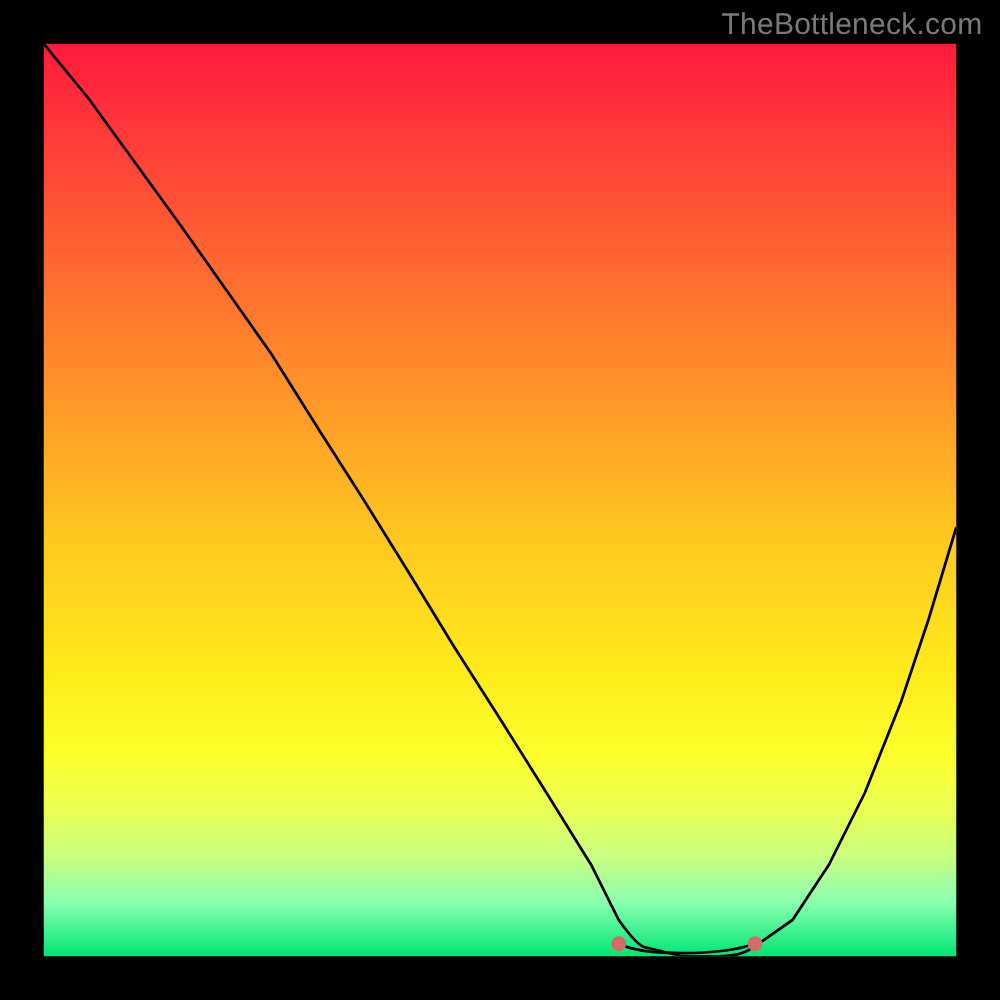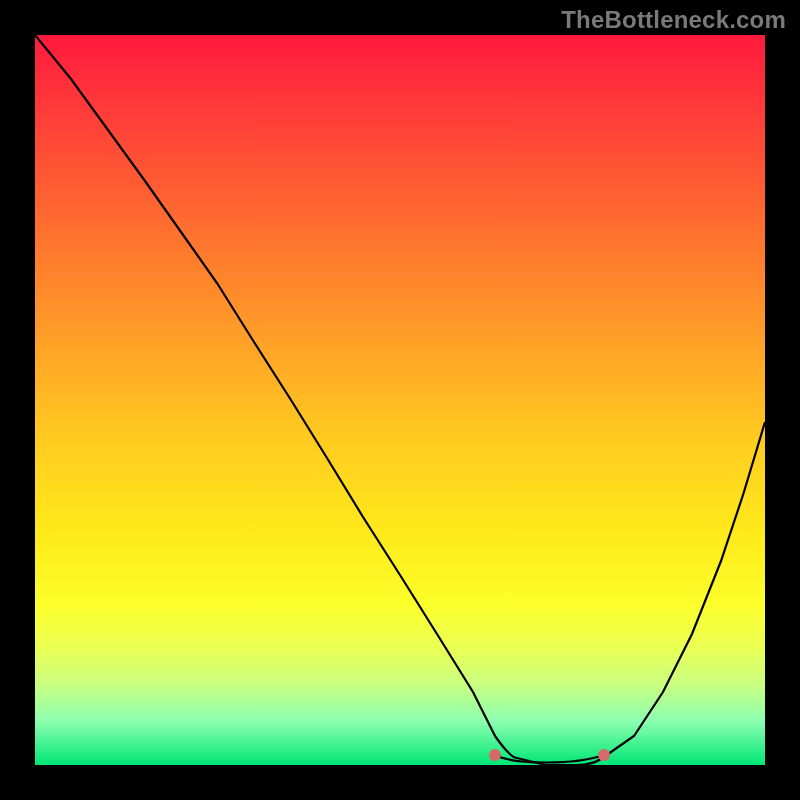--- a/index.html
+++ b/index.html
@@ -29,21 +29,21 @@
       #c8ff80 89%,
       #8cffb0 94%,
       #00e676 100%);
   }
   .watermark {
     position: absolute;
     top: 6px;
     right: 14px;
     color: #7a7a7a;
     font-size: 24px;
-    font-weight: 700;
+    font-weight: 400;
     letter-spacing: 0.2px;
     user-select: none;
   }
   svg.curve {
     position: absolute;
     left: 0;
     top: 0;
     width: 730px;
     height: 730px;
   }

